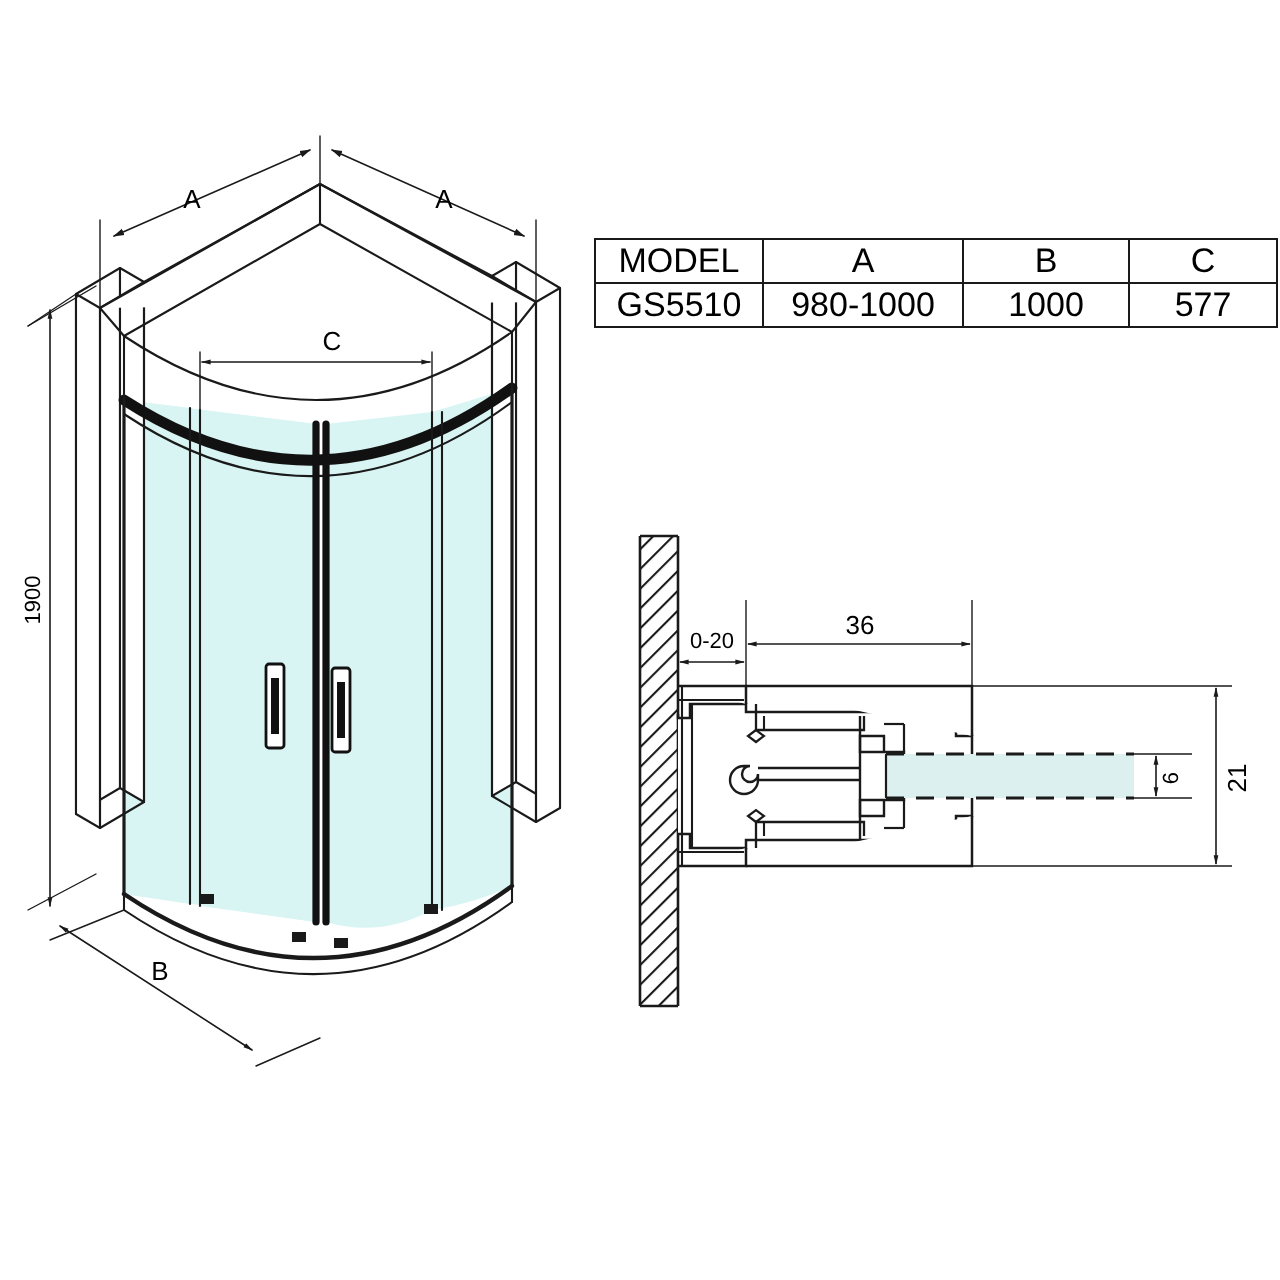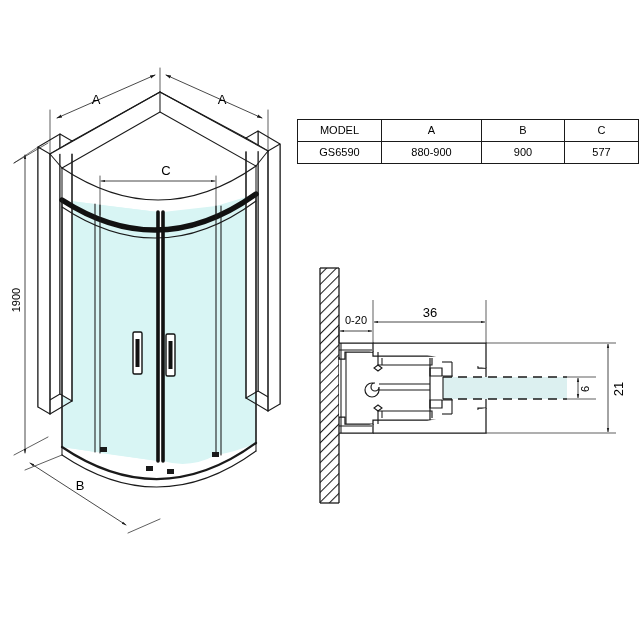--- a/index.html
+++ b/index.html
@@ -43,21 +43,21 @@
     position: absolute;
     left: 297px;
     top: 119px;
     width: 341px;
   }
   table.spec {
     border-collapse: collapse;
     width: 341px;
     table-layout: fixed;
     font-family: "Liberation Sans", sans-serif;
-    font-size: 11px;
+    font-size: 17px;
     color: #000;
     background: #fff;
   }
   table.spec col.c-model { width: 84px; }
   table.spec col.c-a { width: 100px; }
   table.spec col.c-b { width: 83px; }
   table.spec col.c-c { width: 74px; }
   table.spec th, table.spec td {
     border: 1px solid #1a1a1a;
     height: 21px;
@@ -330,22 +330,22 @@
       <thead>
         <tr>
           <th class="model-head">MODEL</th>
           <th>A</th>
           <th>B</th>
           <th>C</th>
         </tr>
       </thead>
       <tbody>
         <tr>
-          <td class="model-cell">GS6590</td>
-          <td>880-900</td>
-          <td>900</td>
+          <td class="model-cell">GS5510</td>
+          <td>980-1000</td>
+          <td>1000</td>
           <td>577</td>
         </tr>
       </tbody>
     </table>
   </div>
 
 </div>
 
 </body></html>

